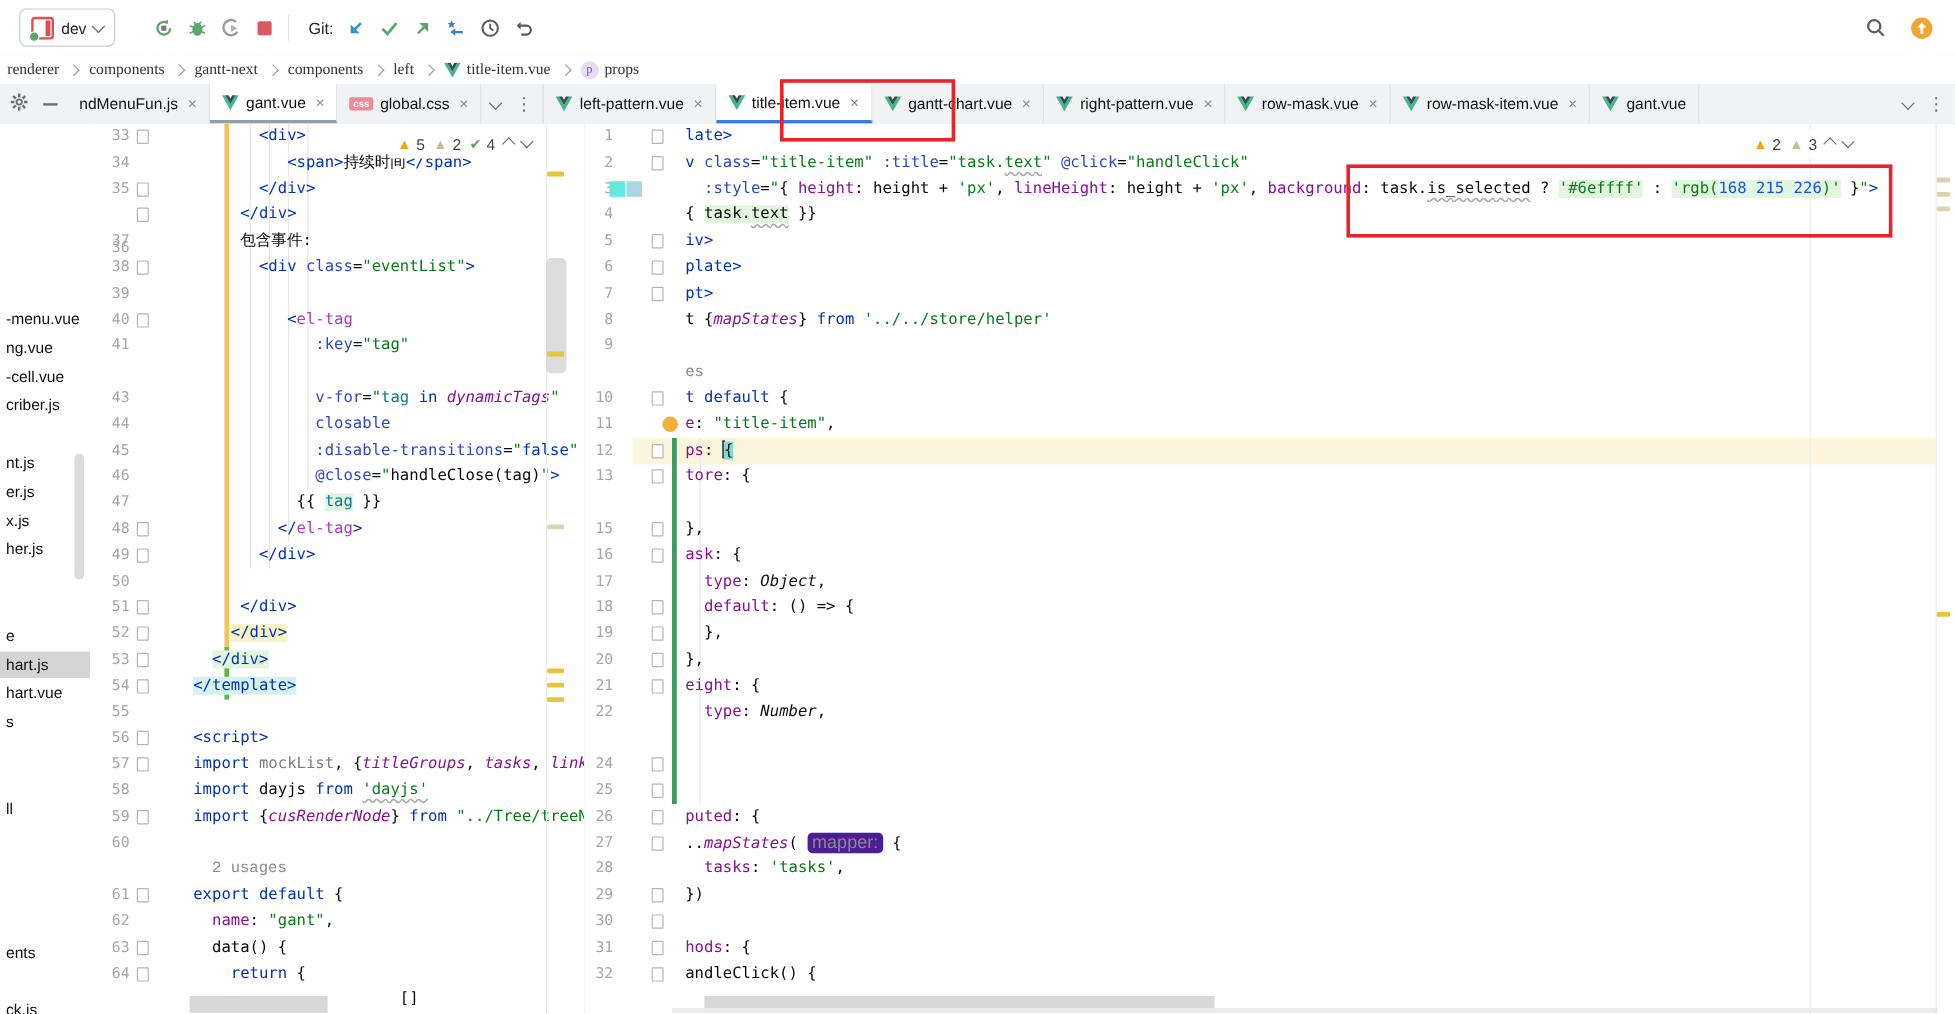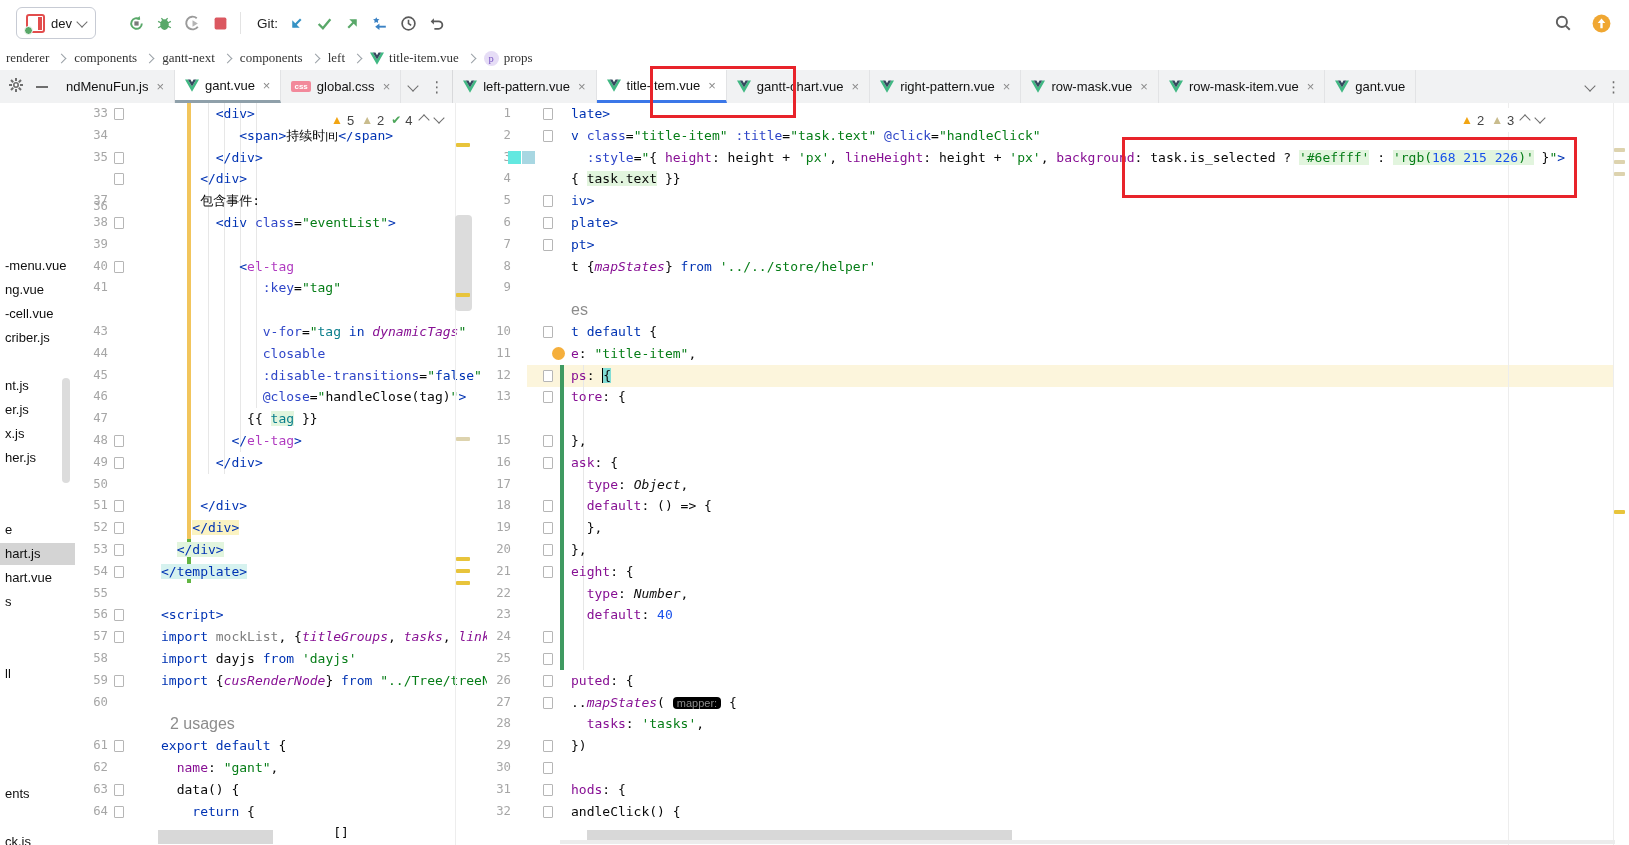--- a/index.html
+++ b/index.html
@@ -38,23 +38,23 @@
   
   .editor{position:absolute;top:103px;height:742px;overflow:hidden;background:#fff;}
   .ed-row{position:absolute;left:0;right:0;height:22px;}
   .lno{position:absolute;top:0;text-align:right;color:#a6a6a6;font-family:"DejaVu Sans Mono",monospace;font-size:12.3px;line-height:21.8px;}
   .fold{position:absolute;width:8px;height:10px;border:1px solid #b6b6b6;background:#fff;border-radius:1px;top:5px;}
   .code{position:absolute;top:0;white-space:pre;font-family:"DejaVu Sans Mono",monospace;font-size:13px;line-height:21.8px;color:#080808;}
   .caretline{position:absolute;height:22px;background:#fcf5dc;}
   .t{color:#080808}.k{color:#0033b3}.a{color:#2f46c8}.s{color:#067d17}.n{color:#1750eb}
   .p{color:#871094}.g{color:#7d7d7d}.c{color:#b03bc0}.v{color:#0a7e8c}
   .pi{color:#871094;font-style:italic}.it{color:#101010;font-style:italic}
-  .sm{font-family:Liberation Sans, sans-serif;font-size:16px;color:#8c8c8c;}
-  .chip{background:#000000;color:#8c8c8c;border-radius:4px;padding:0 4px;font-size:11px;font-family:"Liberation Sans",sans-serif;}
-  .w{text-decoration-style:wavy;text-decoration-color:#a8a8a8;text-underline-offset:3px;}
+  .sm{font-family:Liberation Mono, monospace;font-size:13px;color:#8c8c8c;}
+  .chip{background:#4c1d95;color:#8c8c8c;border-radius:4px;padding:0 4px;font-size:15px;font-family:"Liberation Sans",sans-serif;}
+  .w{text-decoration:underline;text-decoration-style:wavy;text-decoration-color:#a8a8a8;text-underline-offset:3px;}
   .bgG{background:#e2f5de}.bgY{background:#fbf3c2}.bgC{background:#d6f2ef}.bgB{background:#82ddd5}
   .caret{display:inline-block;width:2px;height:15px;background:#000;vertical-align:-3px;margin-right:-1px;}
   .vcs{position:absolute;width:4px;}
   .guide{position:absolute;width:1px;background:#e7e7e7;}
   .stripe-mark{position:absolute;height:4px;border-radius:1px;}
   .thumb{position:absolute;background:#dcdcdc;border-radius:4px;}
   .swatch{position:absolute;width:13px;height:13px;top:4px;}
   .bulb{position:absolute;width:13px;height:13px;border-radius:50%;background:#f5af3c;top:4px;}
   .selbar{position:absolute;background:#d8d8d8;}
   .insp{position:absolute;display:flex;align-items:center;gap:7px;background:#fff;padding:1px 6px;height:22px;z-index:5;}
@@ -597,24 +597,20 @@
     </div>
     <div class="ed-row" style="top: 457.8px;">
       <span class="lno" style="left: 0px; width: 24px;">21</span>
       <span class="fold" style="left: 56px;"></span>
       <span class="code" style="left: 84px;"><span class="p">eight</span><span class="t">: {</span></span>
     </div>
     <div class="ed-row" style="top: 479.6px;">
       <span class="lno" style="left: 0px; width: 24px;">22</span>
       <span class="code" style="left: 84px;"><span class="t">  </span><span class="p">type</span><span class="t">: </span><span class="it">Number</span><span class="t">,</span></span>
     </div>
-    <div class="ed-row" style="top: 501.4px;">
-      <span class="lno" style="left: 0px; width: 24px;">23</span>
-      <span class="code" style="left: 84px;"><span class="t">  </span><span class="p">default</span><span class="t">: </span><span class="n">40</span></span>
-    </div>
     <div class="ed-row" style="top: 523.2px;">
       <span class="lno" style="left: 0px; width: 24px;">24</span>
       <span class="fold" style="left: 56px;"></span>
       <span class="code" style="left: 84px;"></span>
     </div>
     <div class="ed-row" style="top: 545px;">
       <span class="lno" style="left: 0px; width: 24px;">25</span>
       <span class="fold" style="left: 56px;"></span>
       <span class="code" style="left: 84px;"></span>
     </div>

